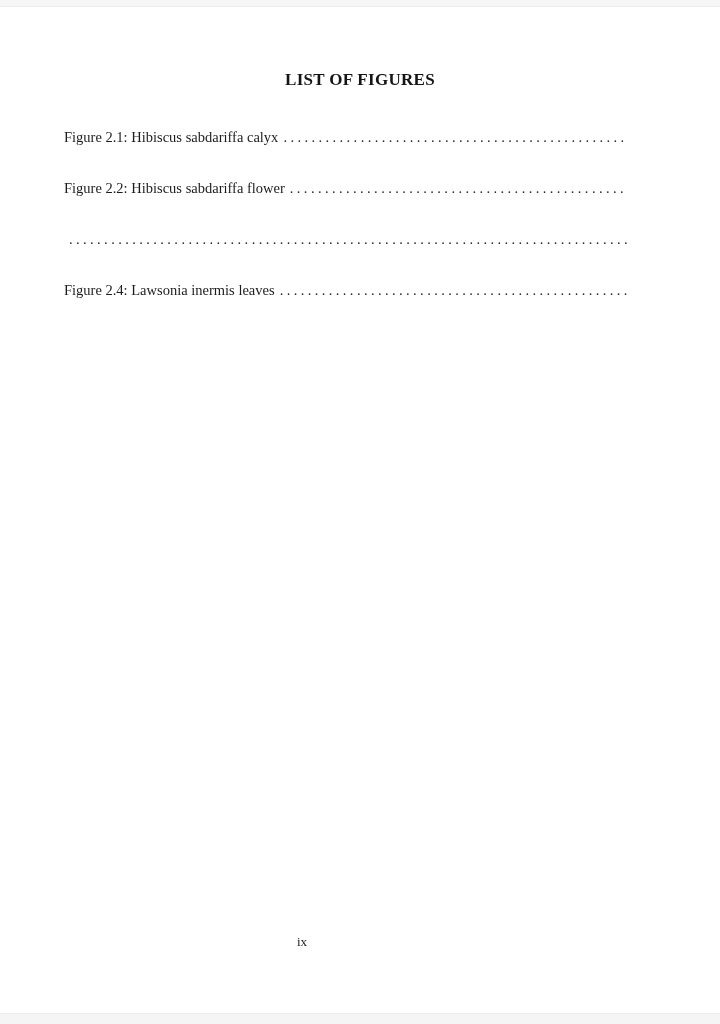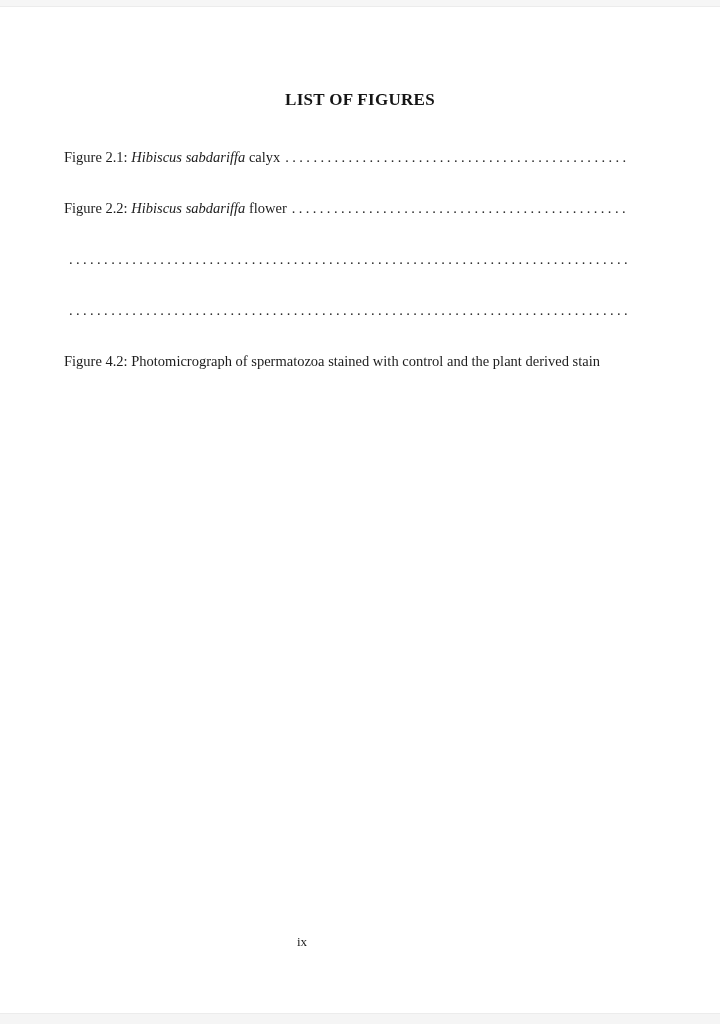--- a/index.html
+++ b/index.html
@@ -25,21 +25,21 @@
     height: 10px;
     background: #f5f5f5;
     border-top: 1px solid #ececec;
   }
   .page {
     position: absolute;
     top: 0; left: 0;
     width: 720px;
     height: 1024px;
     box-sizing: border-box;
-    padding: 88px 93px 0 64px;
+    padding: 68px 93px 0 64px;
   }
   .doc-title {
     font-size: 17px;
     font-weight: bold;
     line-height: 24px;
     text-align: center;
     letter-spacing: 0.3px;
     width: 720px;
     margin: 0 0 28px -64px;
     color: #151515;
@@ -51,21 +51,20 @@
   }
   .entry-row {
     display: flex;
     align-items: baseline;
   }
   .entry-text {
     flex: 0 0 auto;
     white-space: nowrap;
   }
   .species {
-    font-style: italic;
     text-align: right;
   }
   .leader {
     flex: 1 1 auto;
     overflow: hidden;
     white-space: nowrap;
     letter-spacing: 3.4px;
     padding-left: 5px;
     color: #2a2a2a;
   }
@@ -107,27 +106,27 @@
   </div>
 
   <div class="entry">
     <div class="entry-row">
       <span class="leader">......................................................................................</span>
     </div>
   </div>
 
   <div class="entry">
     <div class="entry-row">
+      <span class="entry-text"><span>Figure 2.4: </span><span class="species">Lawsonia inermis</span><span> leaves</span></span>
       <span class="leader">......................................................................................</span>
     </div>
   </div>
 
 
   <div class="entry">
-    <div class="line">Figure 4.2: Photomicrograph of spermatozoa stained with control and the plant derived stain</div>
   </div>
 
   <div class="entry">
   </div>
 
 </div>
 
 <div class="page-number">ix</div>
 
 <div class="edge-strip-bottom"></div>

